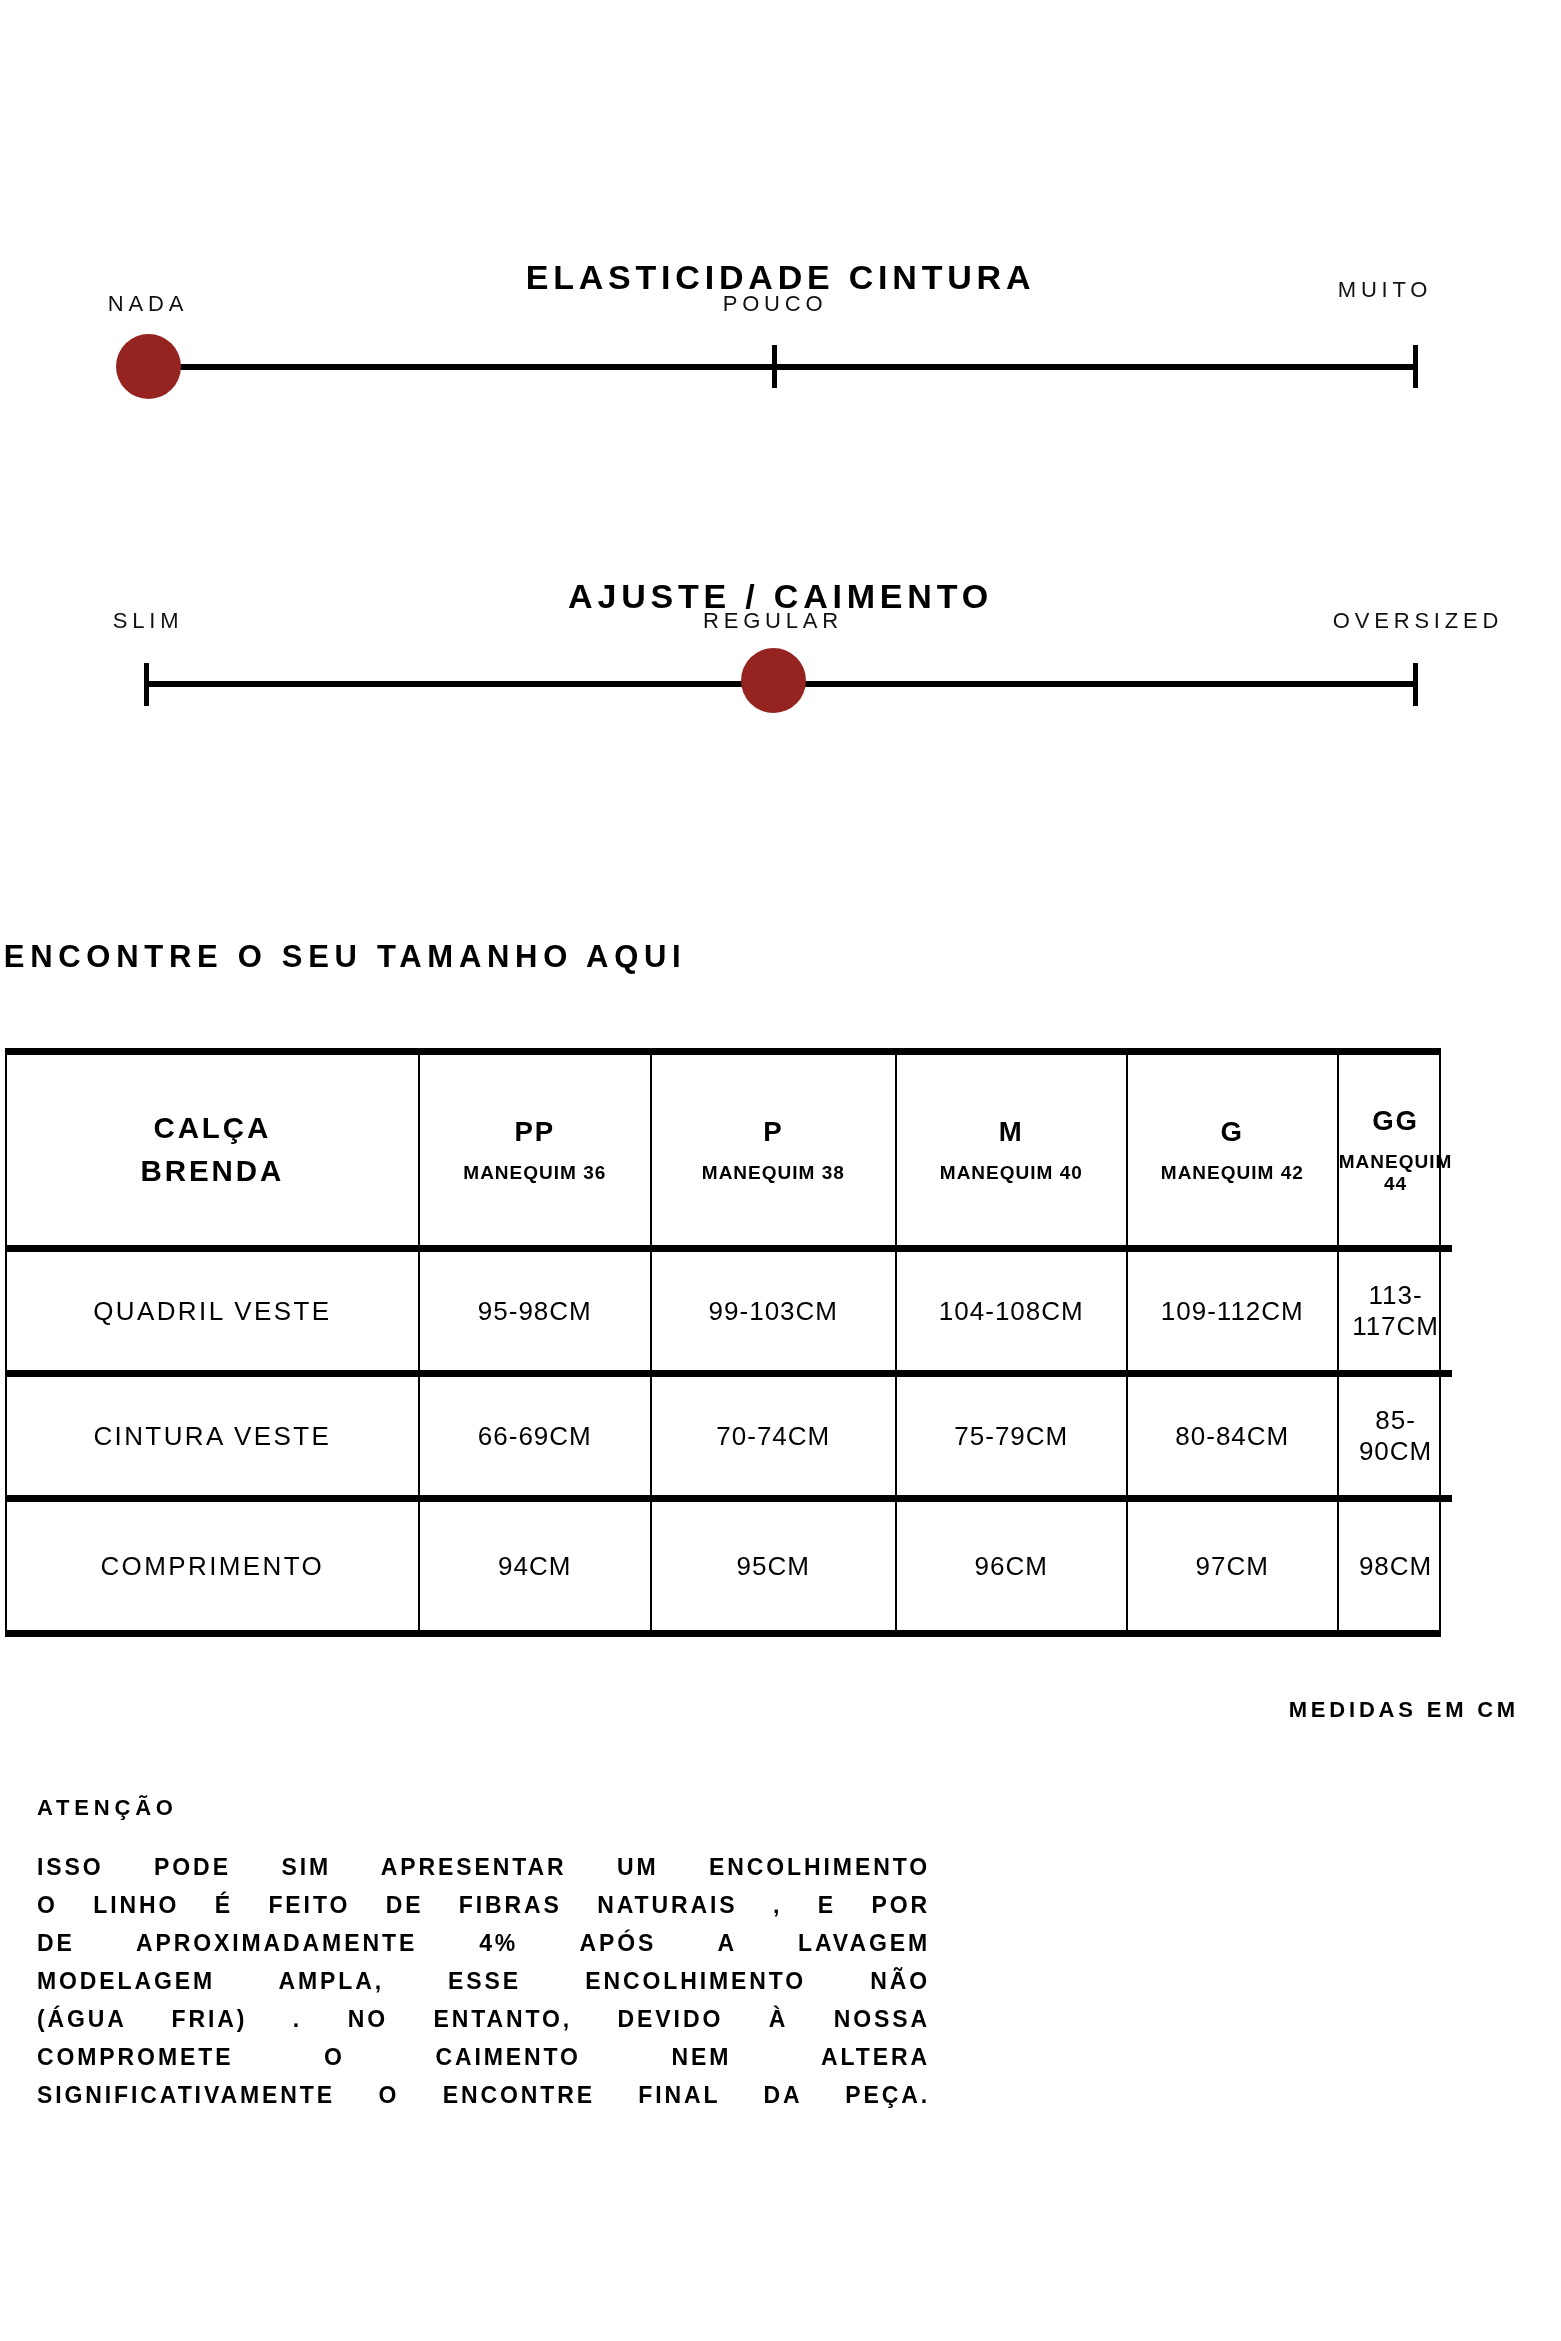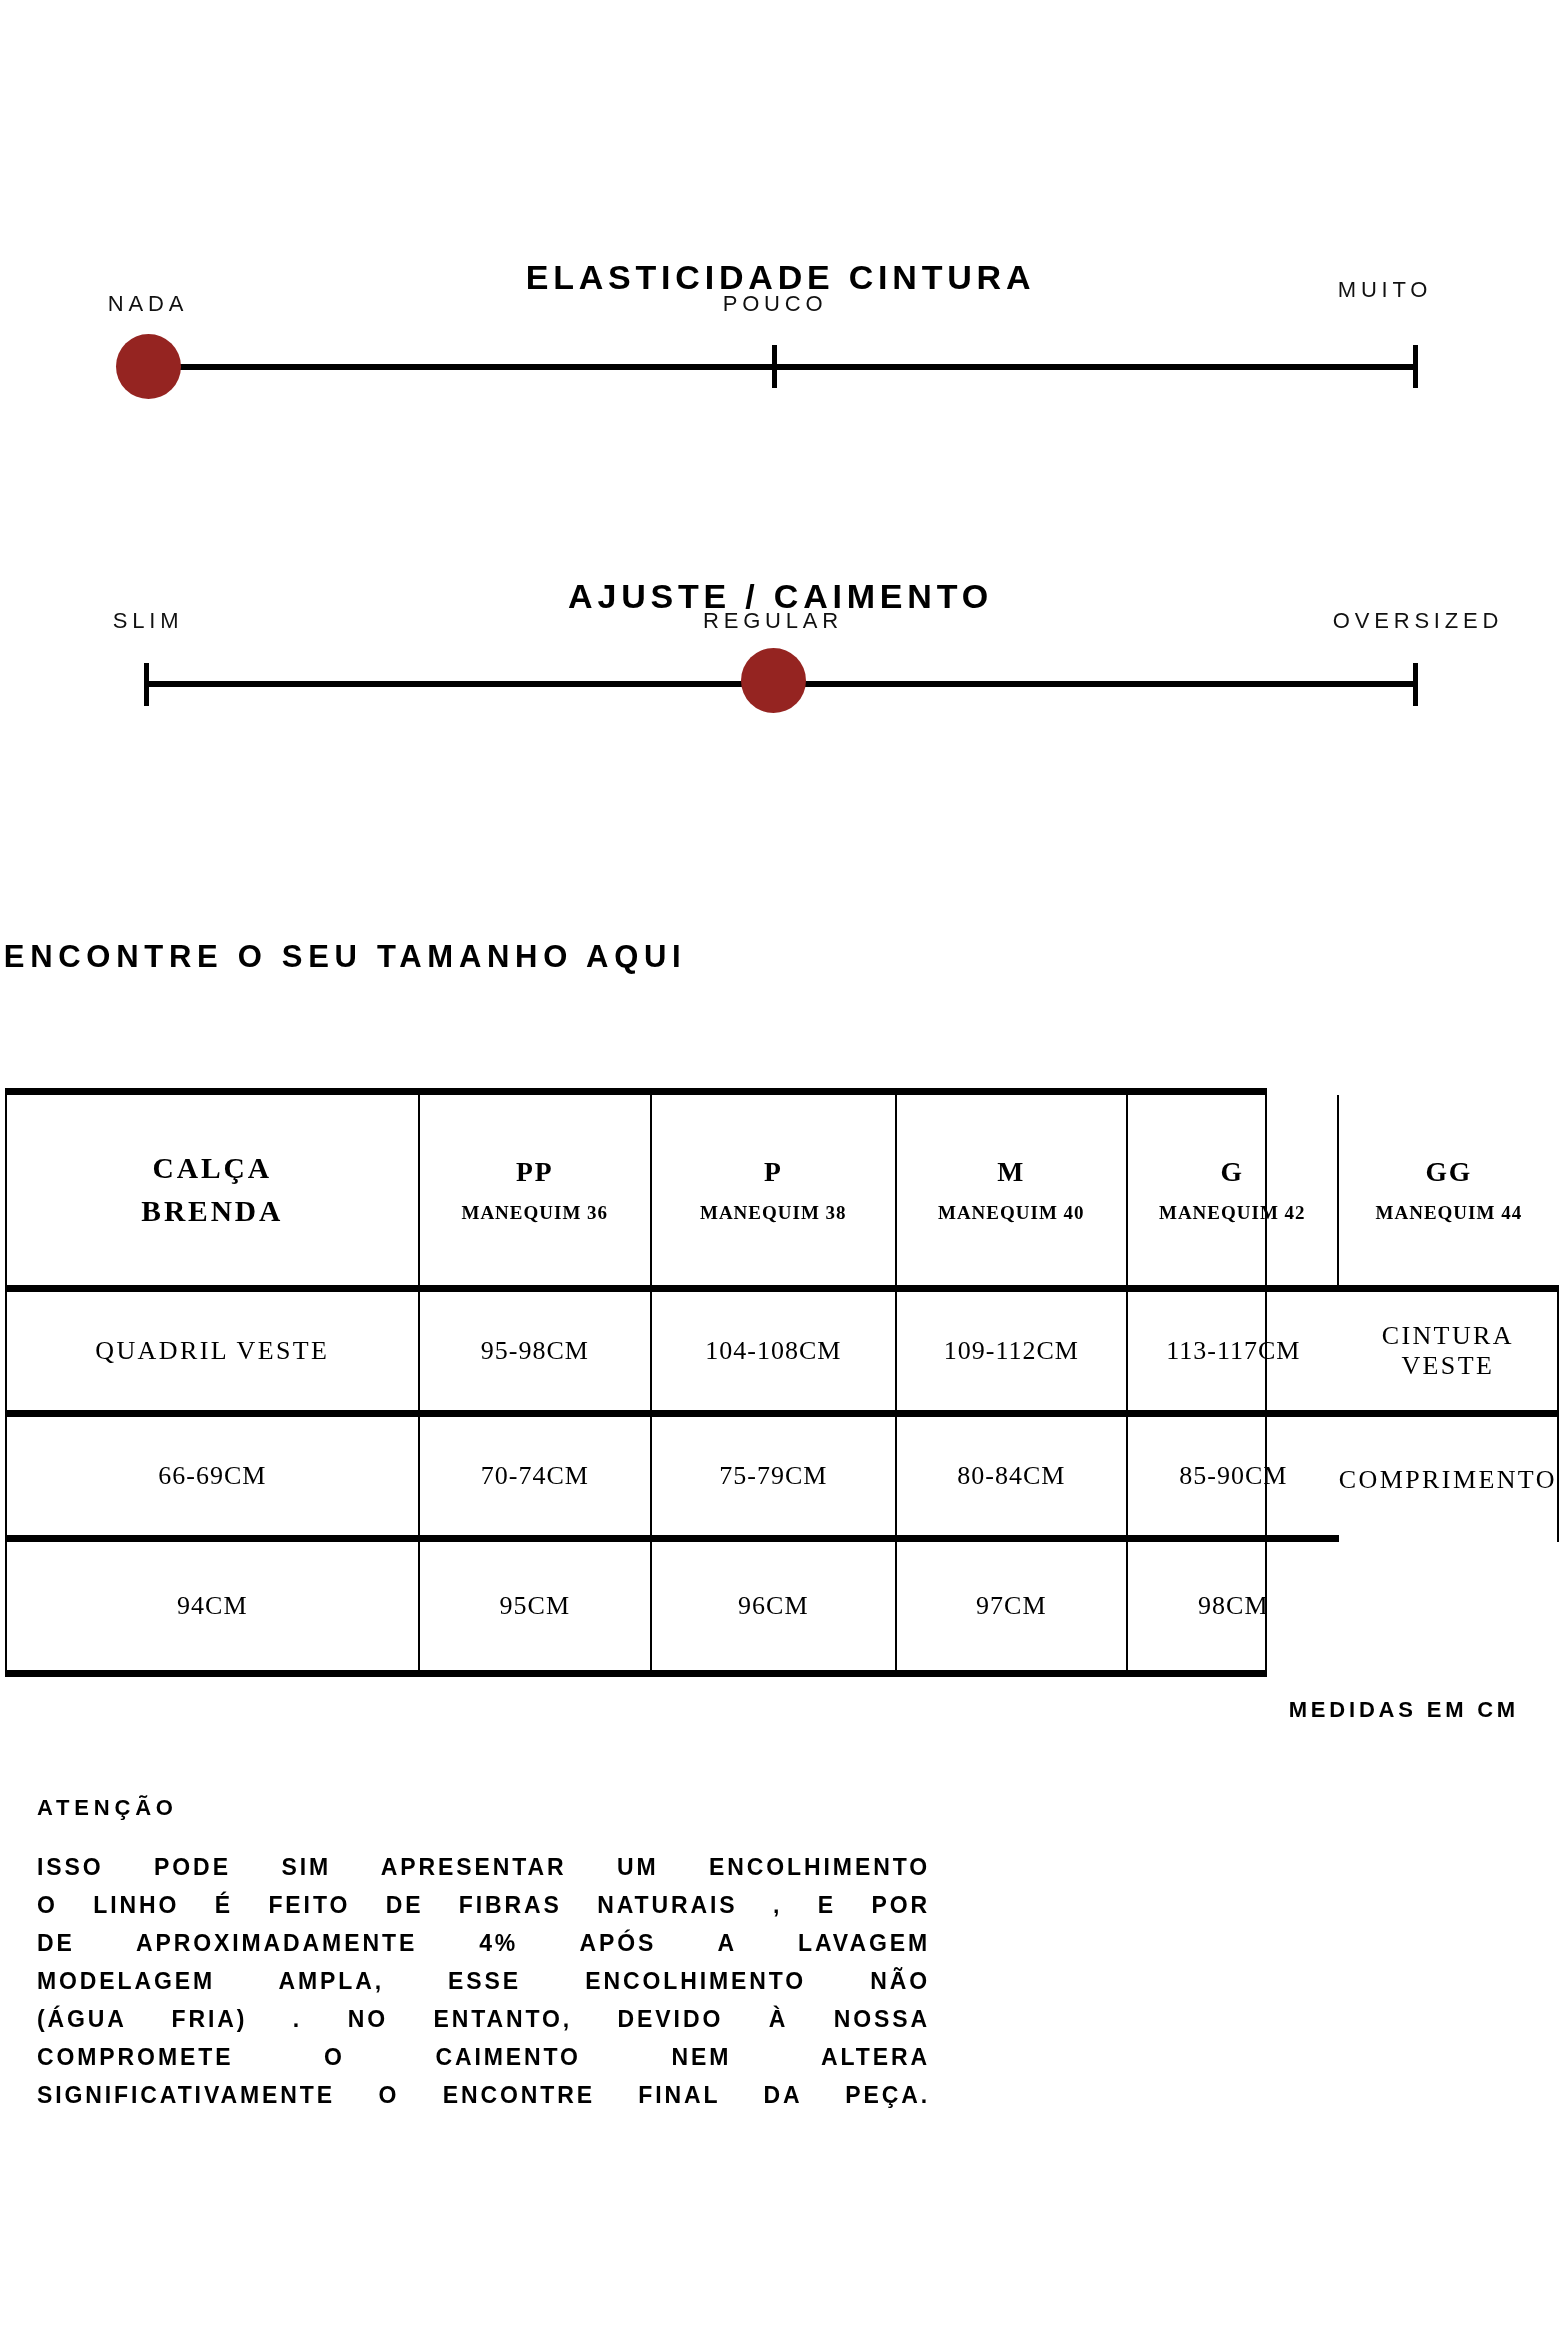--- a/index.html
+++ b/index.html
@@ -33,31 +33,30 @@
   .slider-line { background: #000000; height: 5.7px; }
   .slider-tick { background: #000000; width: 5.2px; height: 43px; }
   .slider-dot  { width: 65px; height: 65px; border-radius: 50%; }
   .find-heading {
     font-size: 31px;
     font-weight: 700;
     letter-spacing: 5.7px;
     white-space: nowrap;
   }
   .size-table {
-    left: 4.8px; top: 1088px;
-    width: 1262px;
+    left: 4.8px; top: 1048px;
+    width: 1436px;
     box-sizing: border-box;
     border: 2.9px solid #000000;
     border-top-width: 7.6px;
     border-bottom-width: 7.6px;
     display: grid;
     grid-template-columns: 413px 232px 245px 231px 211px auto;
     grid-template-rows: 197px 125px 125px 128px;
     background: #ffffff;
-    font-family: Liberation Serif, serif;
   }
   .td {
     border-right: 2.9px solid #000000;
     border-bottom: 7.6px solid #000000;
     display: flex;
     flex-direction: column;
     align-items: center;
     justify-content: center;
     text-align: center;
   }
@@ -145,20 +144,23 @@
       <div class="mannequin">MANEQUIM 44</div>
     </div>
 
     <div class="td">
       <div class="row-label">QUADRIL VESTE</div>
     </div>
     <div class="td">
         <div class="cell-value">95-98CM</div>
       </div>
     <div class="td">
+        <div class="cell-value">99-103CM</div>
+      </div>
+    <div class="td">
         <div class="cell-value">104-108CM</div>
       </div>
     <div class="td">
         <div class="cell-value">109-112CM</div>
       </div>
     <div class="td col-last">
         <div class="cell-value">113-117CM</div>
       </div>
 
     <div class="td">

